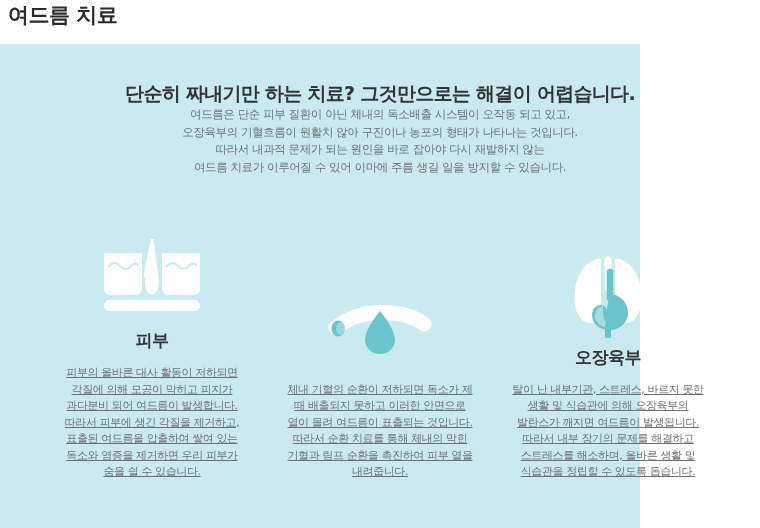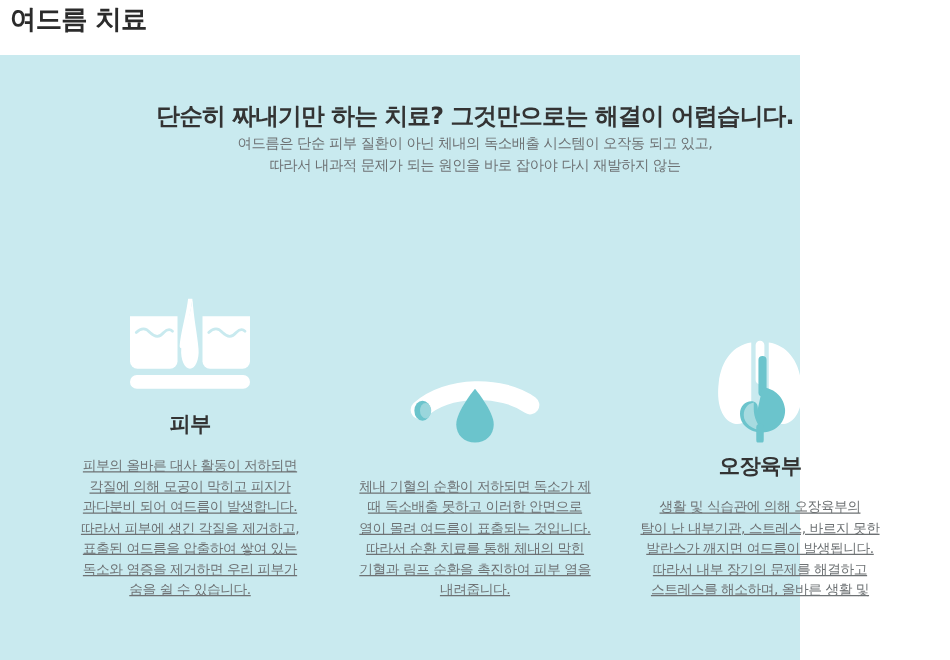--- a/index.html
+++ b/index.html
@@ -138,21 +138,23 @@
   <div class="page-header">
     <div class="page-title">여드름 치료</div>
   </div>
 
   <div class="panel">
 
     <div class="intro">
       <div class="intro-heading">단순히 짜내기만 하는 치료? 그것만으로는 해결이 어렵습니다.</div>
       <div class="intro-body">
         <span>여드름은 단순 피부 질환이 아닌 체내의 독소배출 시스템이 오작동 되고 있고,</span>
+        <span>오장육부의 기혈흐름이 원활치 않아 구진이나 농포의 형태가 나타나는 것입니다.</span>
         <span>따라서 내과적 문제가 되는 원인을 바로 잡아야 다시 재발하지 않는</span>
+        <span>여드름 치료가 이루어질 수 있어 이마에 주름 생길 일을 방지할 수 있습니다.</span>
       </div>
     </div>
 
     <div class="columns">
 
       <div class="column">
         <div class="icon-slot">
           <svg width="104" height="80" viewBox="0 0 104 80" aria-hidden="true">
 
             <path d="M4 14 h38 v36 a6 6 0 0 1 -6 6 H10 a6 6 0 0 1 -6 -6 Z" fill="#ffffff"></path>
@@ -188,21 +190,21 @@
             <path d="M12 44 C34 24 78 24 100 40" fill="none" stroke="#ffffff" stroke-width="15" stroke-linecap="round"></path>
 
             <ellipse cx="14" cy="44.5" rx="6.5" ry="8" fill="#6bc4cc"></ellipse>
             <ellipse cx="16.5" cy="44.5" rx="4.5" ry="6.2" fill="#9ad6dc"></ellipse>
 
             <path d="M56 27 C56 27 41 45 41 55.5 C41 64 47.6 70 56 70 C64.4 70 71 64 71 55.5 C71 45 56 27 56 27 Z" fill="#6bc4cc"></path>
           </svg>
         </div>
         <div class="col-body">
           <span>체내 기혈의 순환이 저하되면 독소가 제</span>
-          <span>때 독소배출 못하고 이러한 안면으로</span>
+          <span>때 배출되지 못하고 이러한 안면으로</span>
           <span>열이 몰려 여드름이 표출되는 것입니다.</span>
           <span>따라서 순환 치료를 통해 체내의 막힌</span>
           <span>기혈과 림프 순환을 촉진하여 피부 열을</span>
           <span>내려줍니다.</span>
         </div>
       </div>
 
       <div class="column">
         <div class="icon-slot">
           <svg width="86" height="84" viewBox="0 0 86 84" aria-hidden="true">
@@ -217,23 +219,24 @@
 
             <path d="M45 40 C52 40 62 46 63 57 C64 68 55 76 45 76 C35 76 27 70 27 61 C27 55 31 51 36 51 C40 51 42 54 41 58" fill="#6bc4cc"></path>
 
             <path d="M38 52 C33 53 30 57 30 62 C30 69 37 74 45 74 C41 70 38 64 38 57 Z" fill="#a7dbe0"></path>
 
             <path d="M43 72 L43 82" stroke="#6bc4cc" stroke-width="6" stroke-linecap="round" fill="none"></path>
           </svg>
         </div>
         <div class="col-title">오장육부</div>
         <div class="col-body">
+          <span>탈이 난 내부기관, 스트레스, 바르지 못한</span>
           <span>생활 및 식습관에 의해 오장육부의</span>
-          <span>탈이 난 내부기관, 스트레스, 바르지 못한</span>
           <span>발란스가 깨지면 여드름이 발생됩니다.</span>
           <span>따라서 내부 장기의 문제를 해결하고</span>
           <span>스트레스를 해소하며, 올바른 생활 및</span>
+          <span>식습관을 정립할 수 있도록 돕습니다.</span>
         </div>
       </div>
 
     </div>
   </div>
 </div>
 
 </body></html>

